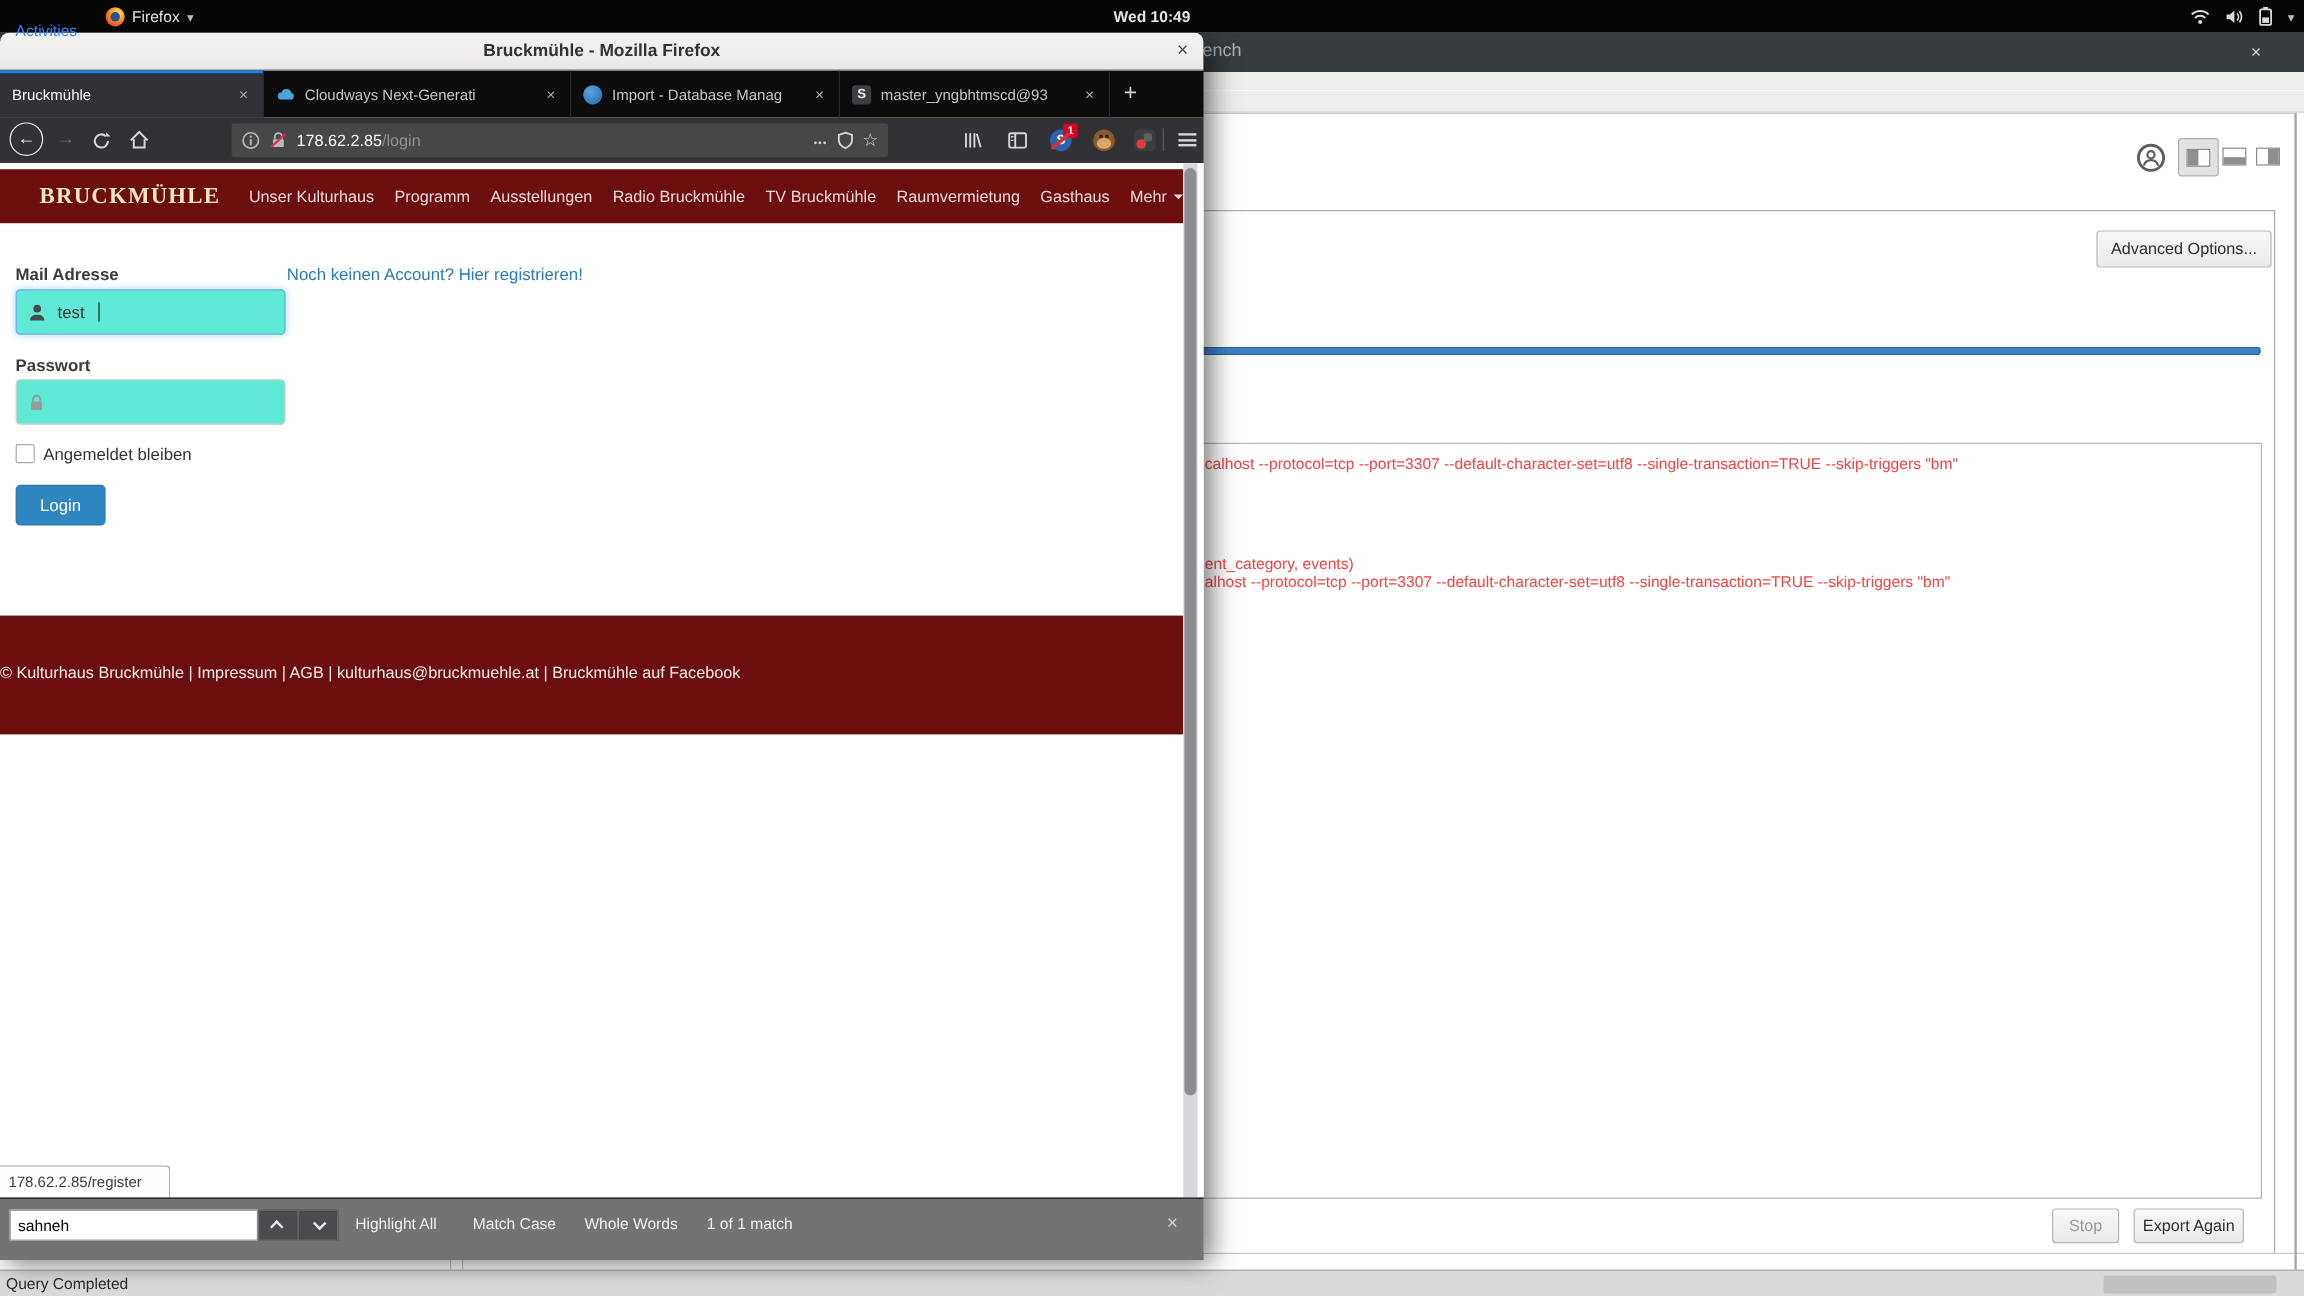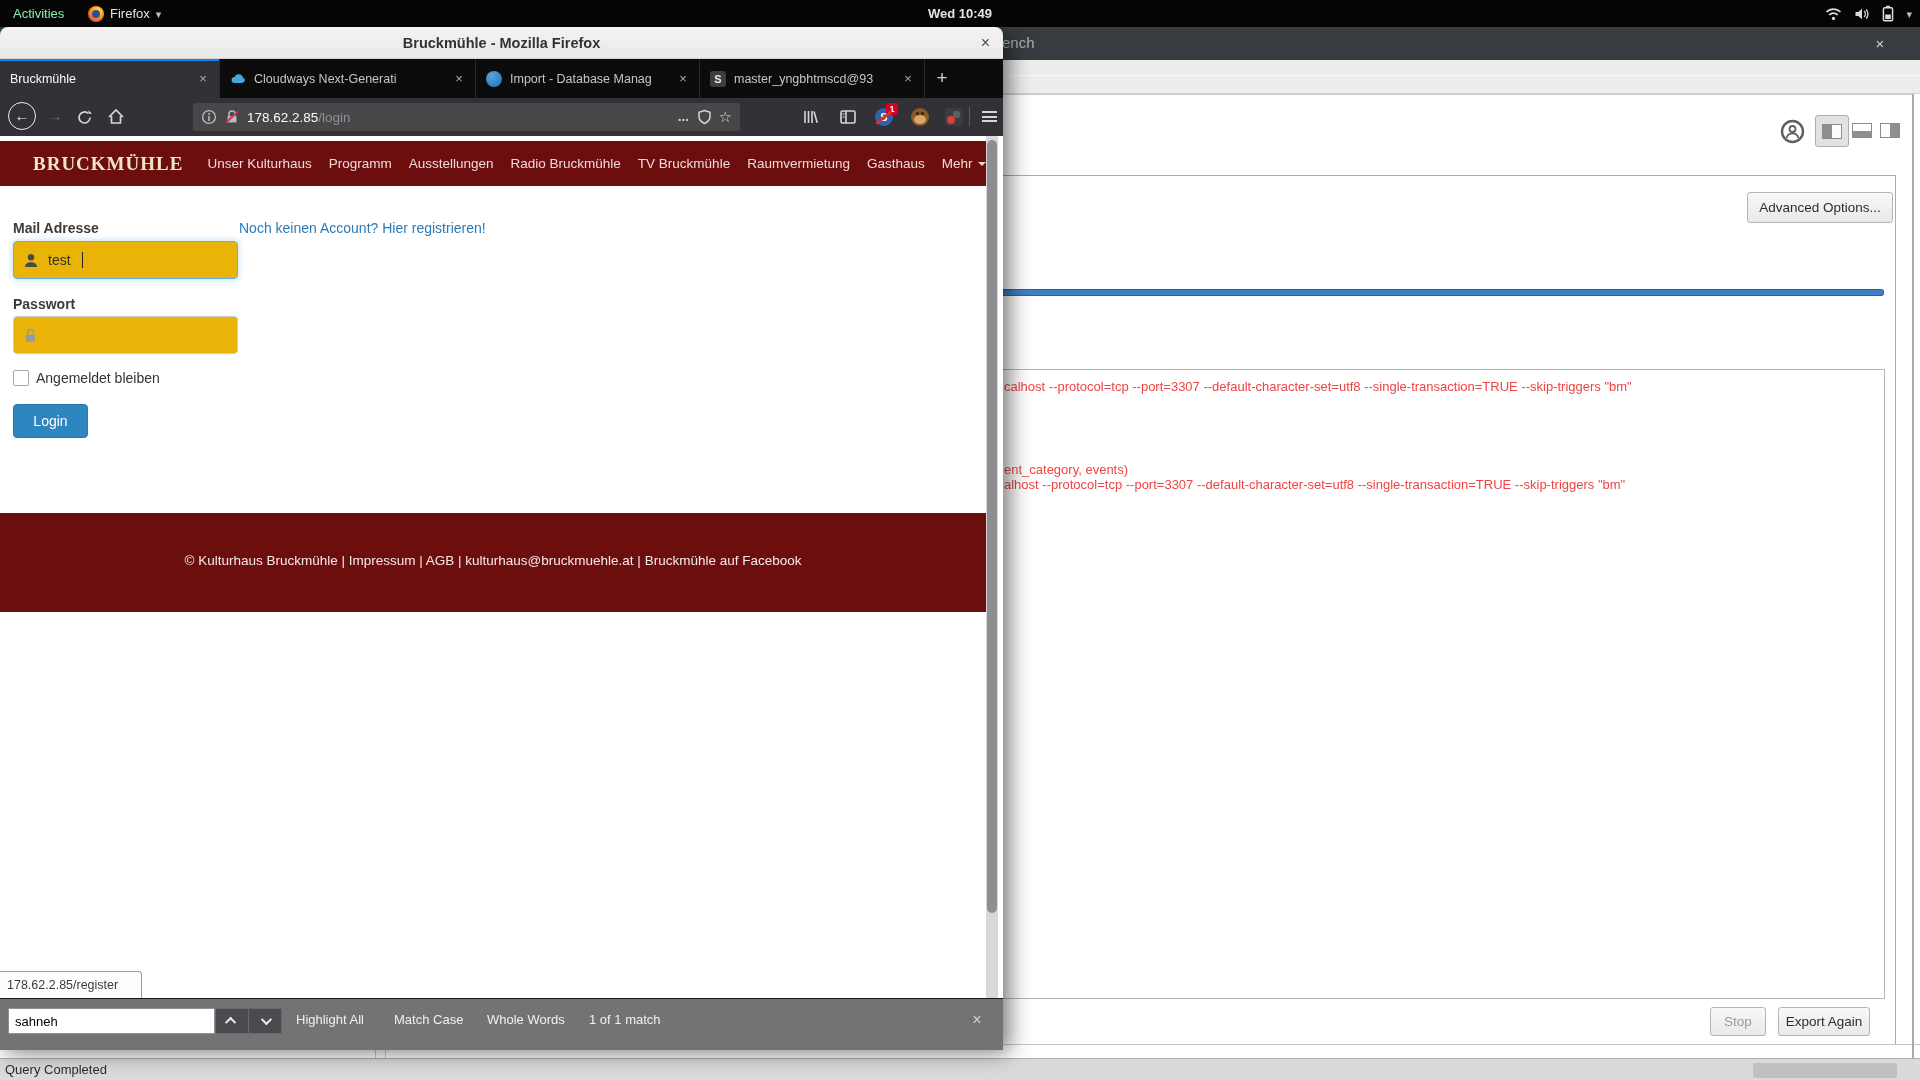--- a/index.html
+++ b/index.html
@@ -2,21 +2,21 @@
 <html><head>
 <meta charset="utf-8">
 <style>
   *{box-sizing:border-box;margin:0;padding:0}
   html,body{width:1920px;height:1080px;overflow:hidden;background:#1b1b1b;
     font-family:"Liberation Sans", sans-serif;}
   .screen{position:relative;width:1920px;height:1080px;overflow:hidden}
 
   
   .gnome{position:absolute;left:0;top:0;width:1920px;height:27px;background:#050505;z-index:30;color:#e4e4e4;font-size:13px}
-  .gn-activities{position:absolute;left:9px;top:4px;height:19px;line-height:19px;padding:0 4px;color:#86efac}
+  .gn-activities{position:absolute;left:9px;top:16px;height:19px;line-height:19px;padding:0 4px;color:#3b82f6}
   .gn-appmenu{position:absolute;left:88px;top:3px;height:21px;display:flex;align-items:center;gap:6px;color:#e4e4e4}
   .ff-logo{width:16px;height:16px;border-radius:50%;background:radial-gradient(circle at 60% 35%,#ffd24a 0 18%,#ff9d1c 40%,#e8562a 70%,#c23a28 100%);position:relative}
   .ff-logo::after{content:"";position:absolute;left:4px;top:4px;width:8px;height:8px;border-radius:50%;background:#27539b}
   .gn-caret::after{content:"▾";font-size:11px;color:#bdbdbd}
   .gn-clock{position:absolute;left:0;top:0;width:1920px;height:27px;text-align:center;line-height:27px;font-weight:700;pointer-events:none}
   .gn-status{position:absolute;right:8px;top:0;height:27px;display:flex;align-items:center;gap:12px}
 
   
   .wb{position:absolute;left:0;top:27px;width:1920px;height:1053px;z-index:1;background:#ffffff}
   .wb-title{position:absolute;left:0;top:0;width:1920px;height:33px;background:#363c3f}
@@ -109,30 +109,30 @@
   .sb-thumb{position:absolute;left:1px;top:4px;width:10px;height:773px;background:#8e8e92;border-radius:5px}
   .site-header{position:absolute;left:0;top:5px;width:986px;height:45px;background:#6d0e0e;display:flex;align-items:center;padding-left:33px}
   .brand{font-family:"Liberation Serif", serif;font-weight:700;font-size:19px;letter-spacing:1px;color:#efe6c4}
   .nav{display:flex;gap:17px;margin-left:24px;align-items:center}
   .nav-item{font-size:13.5px;color:#f2d9d9;white-space:nowrap}
   .nav-caret{display:inline-block;margin-left:5px;width:0;height:0;border-left:4px solid transparent;border-right:4px solid transparent;border-top:4px solid #f2d9d9;vertical-align:middle}
 
   .form-label{position:absolute;left:13px;font-size:14px;font-weight:700;color:#3b3b3b}
   .lbl-mail{top:84px}.lbl-pass{top:160px}
   .register-link{position:absolute;left:239px;top:84px;font-size:14px;color:#2a7ab9}
-  .txtinput{position:absolute;left:13px;width:225px;height:38px;background:#eab308;border:1px solid #ccc;border-radius:4px;display:flex;align-items:center;padding:0 10px;gap:10px}
+  .txtinput{position:absolute;left:13px;width:225px;height:38px;background:#5eead4;border:1px solid #ccc;border-radius:4px;display:flex;align-items:center;padding:0 10px;gap:10px}
   .in-mail{top:105px;border-color:#66afe9;box-shadow:0 0 6px rgba(102,175,233,.5)}
   .in-pass{top:180px}
   .in-text{font-size:14px;color:#333}
   .caret{width:1px;height:16px;background:#222;margin-left:1px}
   .cb{position:absolute;left:13px;top:234px;width:16px;height:16px;background:#fff;border:1px solid #a8a8a8;border-radius:2px}
   .cb-label{position:absolute;left:36px;top:234px;font-size:14px;color:#333}
   .login-btn{position:absolute;left:13px;top:268px;width:75px;height:34px;background:#2e86c1;border:1px solid #2a77ad;border-radius:4px;color:#fff;font-size:14px;display:flex;align-items:center;justify-content:center}
   .site-footer{position:absolute;left:0;top:377px;width:986px;height:99px;background:#6d0e0e}
-  .footer-text{position:absolute;left:0;top:40px;width:986px;text-align:center;font-size:13.5px;color:#f5eaea}
+  .footer-text{position:absolute;left:0;top:40px;width:986px;font-size:13.5px;color:#f5eaea}
 
   
   .status-tip{position:absolute;left:0;top:944px;width:142px;height:27px;background:#fdfdfd;border:1px solid #9c9c9c;border-left:none;border-bottom:none;border-radius:0 4px 0 0;z-index:3}
   .status-tip span{position:absolute;left:7px;top:6px;font-size:12.5px;color:#3c3c3c;white-space:nowrap}
   .findbar{position:absolute;left:0;top:971px;width:1003px;height:52px;background:#737373;border-top:1px solid #1a1a1e;z-index:4}
   .fb-input{position:absolute;left:8px;top:9px;width:207px;height:26px;background:#fff;border:1px solid #8f8f94;border-radius:0;font-size:13px;color:#000;padding:0 6px;font-family:"Liberation Sans", sans-serif}
   .fb-btn{position:absolute;top:9px;width:34px;height:26px;background:#4a4a4f;border:1px solid #69696e;display:flex;align-items:center;justify-content:center}
   .fb-up{left:215px}.fb-down{left:248px}
   .chev{width:8px;height:8px;border-left:2px solid #ededf0;border-top:2px solid #ededf0}
   .chev-up{transform:rotate(45deg) translateY(2px)}

